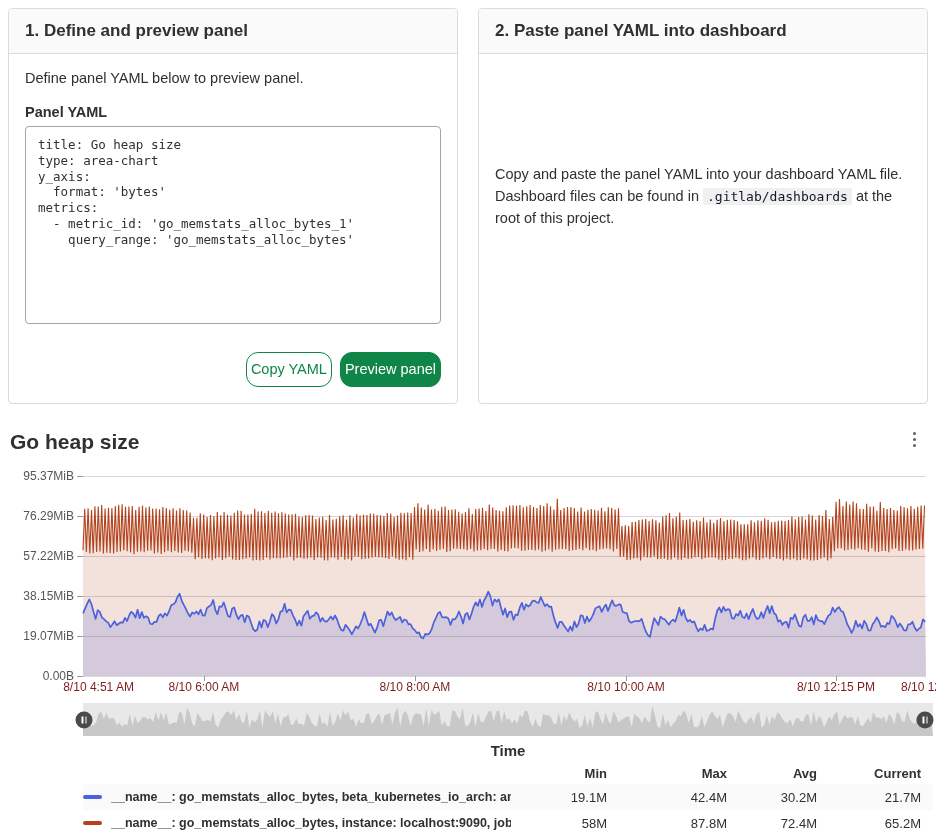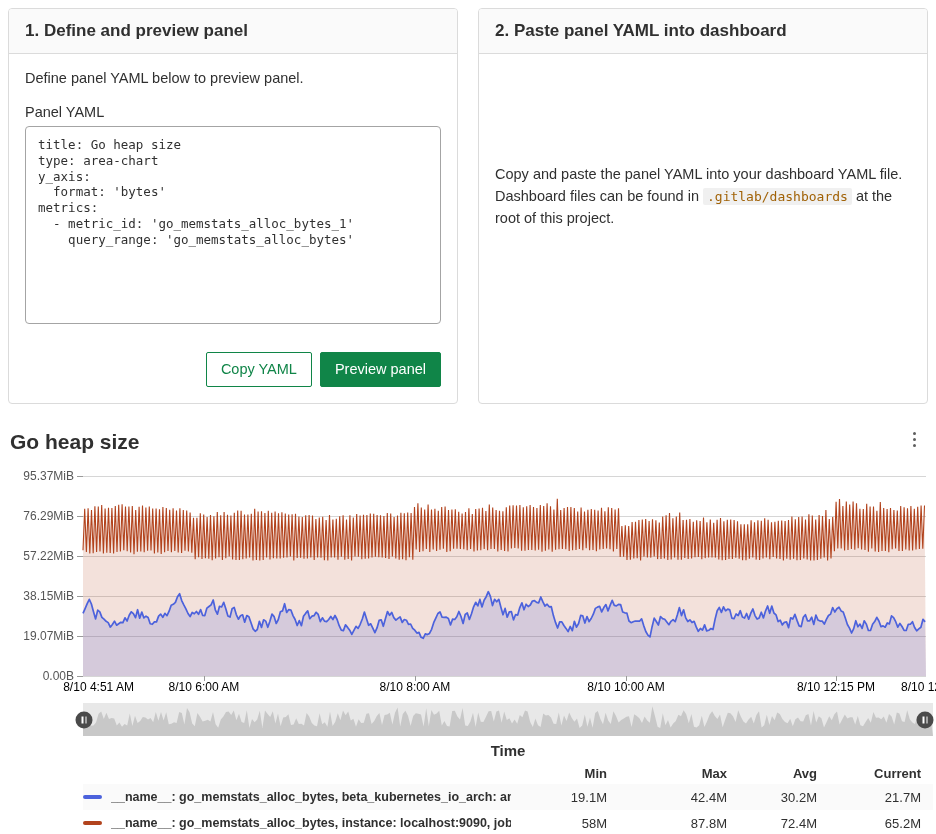--- a/index.html
+++ b/index.html
@@ -13,55 +13,55 @@
   .card {
     flex:1; height:396px; border:1px solid #dbdbdb; border-radius:4px;
     background:#fff; display:flex; flex-direction:column; overflow:hidden;
   }
   .card-header {
     background:#fafafa; border-bottom:1px solid #dbdbdb; padding:12px 16px;
   }
   .card-title { font-size:17px; font-weight:bold; color:#303030; }
   .card-body { flex:1; display:flex; flex-direction:column; padding:14px 16px 16px 16px; font-size:14.5px; }
   .card-body p { line-height:1.5; }
-  .yaml-label { font-weight:normal; margin:14px 0 6px 0; font-size:14.5px; }
+  .yaml-label { font-weight:bold; margin:14px 0 6px 0; font-size:14.5px; }
   textarea.yaml-input {
     width:100%; height:198px; resize:none; border:1px solid #a4a4a4; border-radius:4px;
     padding:10px 12px; font-family:"DejaVu Sans Mono", monospace; font-size:12.5px;
     line-height:1.27; color:#303030; white-space:pre; overflow:auto; outline:none; background:#fff;
   }
   .card-footer { margin-top:auto; display:flex; justify-content:flex-end; gap:8px; }
   .btn {
-    font-family:inherit; font-size:14.5px; padding:8px 14px; border-radius:2px;
+    font-family:inherit; font-size:14.5px; padding:8px 4px; border-radius:12px;
     cursor:pointer; line-height:1.2; background:#fff; border:1px solid transparent;
   }
   .btn-green-outline { border-color:#108548; color:#108548; }
   .btn-green-solid  { background:#108548; border-color:#108548; color:#fff; }
   .btn-blue-outline { border-color:#1f75cb; color:#1f75cb; }
   .paste-text { margin-top:96px; line-height:1.6; }
   code.chip {
     font-family:"DejaVu Sans Mono", monospace; font-size:13px; background:#f0f0f0;
-    border-radius:2px; padding:1px 4px; color:#a16207;
+    border-radius:2px; padding:1px 4px; color:#0f172a;
   }
   
   .chart-section { margin-top:26px; padding:0 8px; }
   .chart-title-row { display:flex; justify-content:space-between; align-items:flex-start; padding:0 4px 0 2px; height:22px; }
   .chart-title { font-size:21px; font-weight:bold; color:#303030; }
   .kebab-btn { background:none; border:none; cursor:pointer; padding:2px 8px; display:flex; flex-direction:column; gap:2.5px; align-items:center; }
   .kebab-btn i { width:3.4px; height:3.4px; border-radius:50%; background:#5e5e5e; display:block; }
   .chart-area { position:relative; margin-top:24px; }
   .plot-wrap { position:relative; margin-left:75px; width:843px; height:200px; }
   .plot-wrap svg { overflow:visible; display:block; }
   .ylab {
     position:absolute; width:66px; text-align:right; font-size:12px; color:#555;
     transform:translateY(-50%); white-space:nowrap;
   }
   .x-labels { position:relative; margin-left:75px; width:843px; height:20px; }
   .xlab {
-    position:absolute; top:4px; font-size:12px; color:#000000; white-space:nowrap;
+    position:absolute; top:4px; font-size:12px; color:#7f1d1d; white-space:nowrap;
     transform:translateX(-50%);
   }
   .xlab.first { transform:translateX(-28%); }
   
   .slider { position:relative; margin-left:75px; margin-top:7px; width:850px; height:33px; background:#e8e8e8; }
   .slider svg { display:block; }
   .slider-handle {
     position:absolute; top:50%; width:17px; height:17px; border-radius:50%;
     background:#4a4a4a; transform:translate(-50%,-50%); cursor:ew-resize;
     display:flex; align-items:center; justify-content:center; gap:2px;

